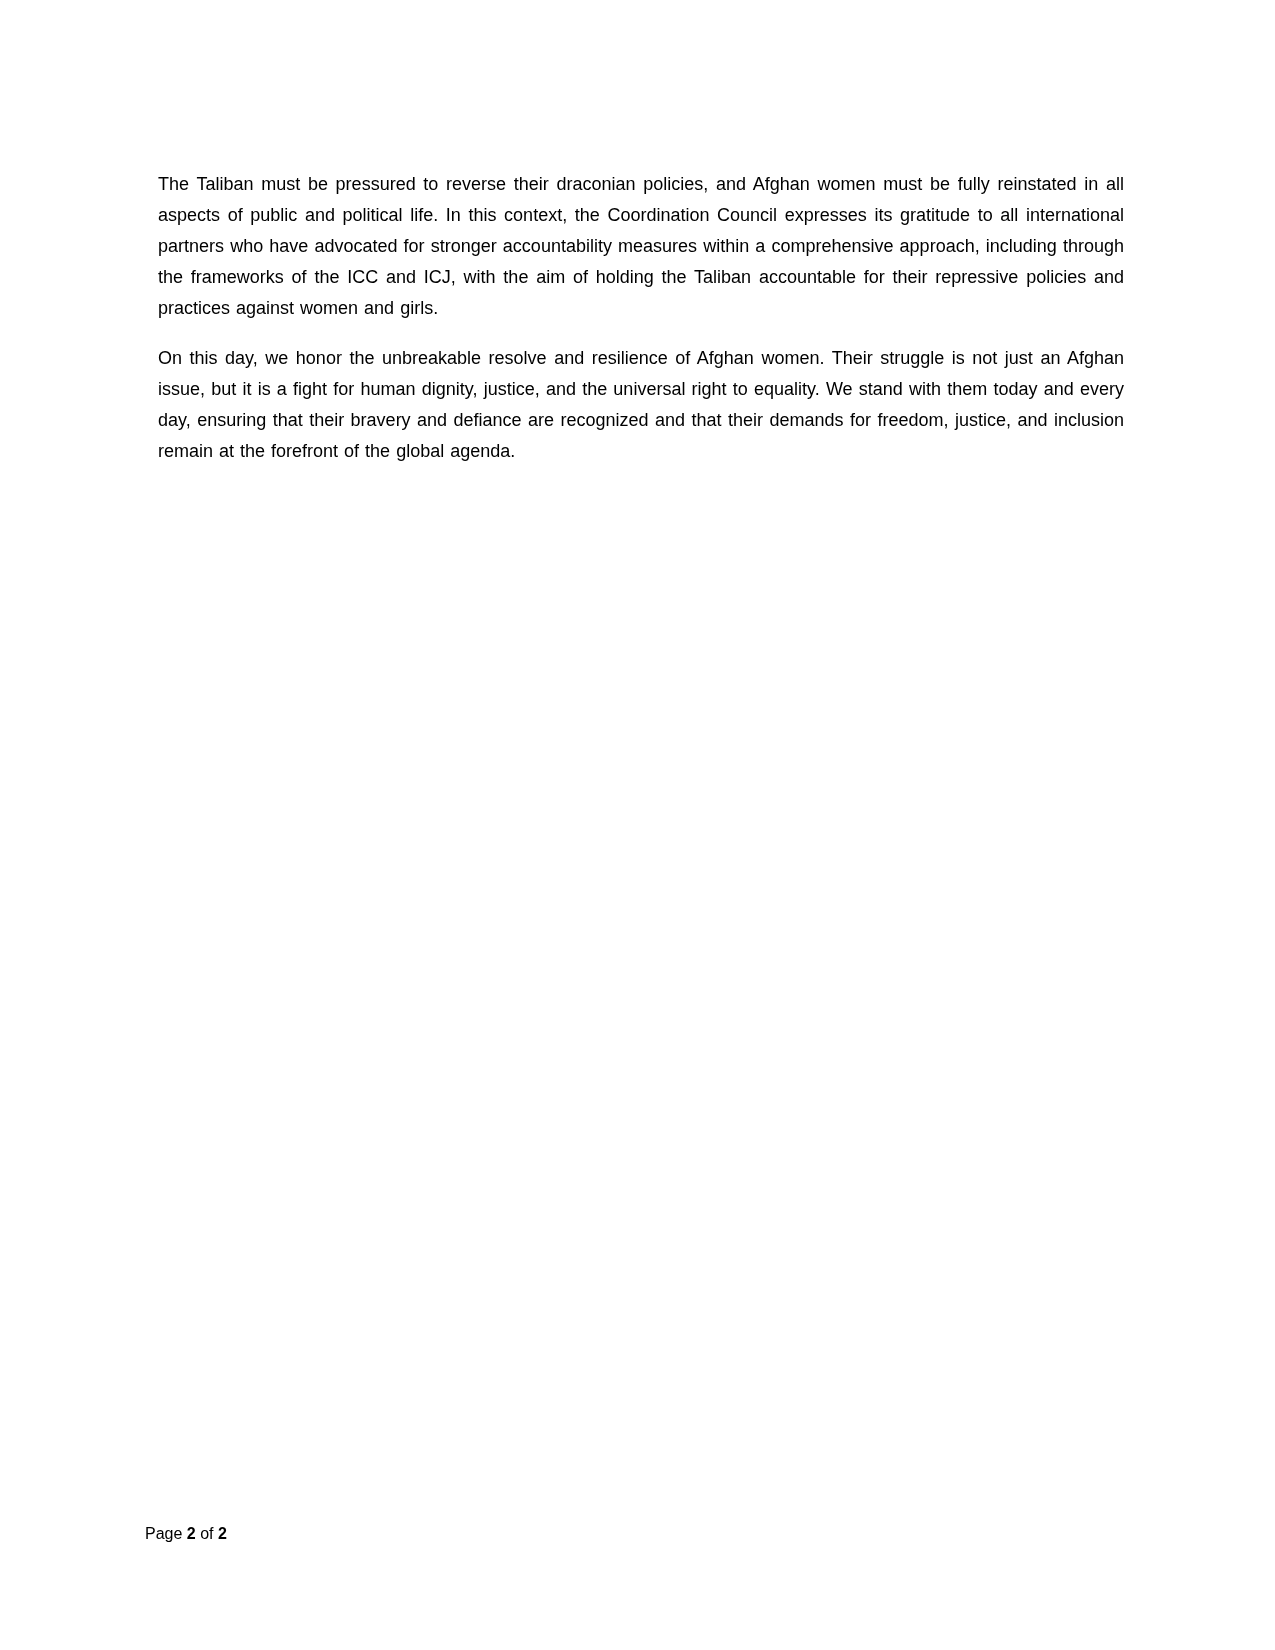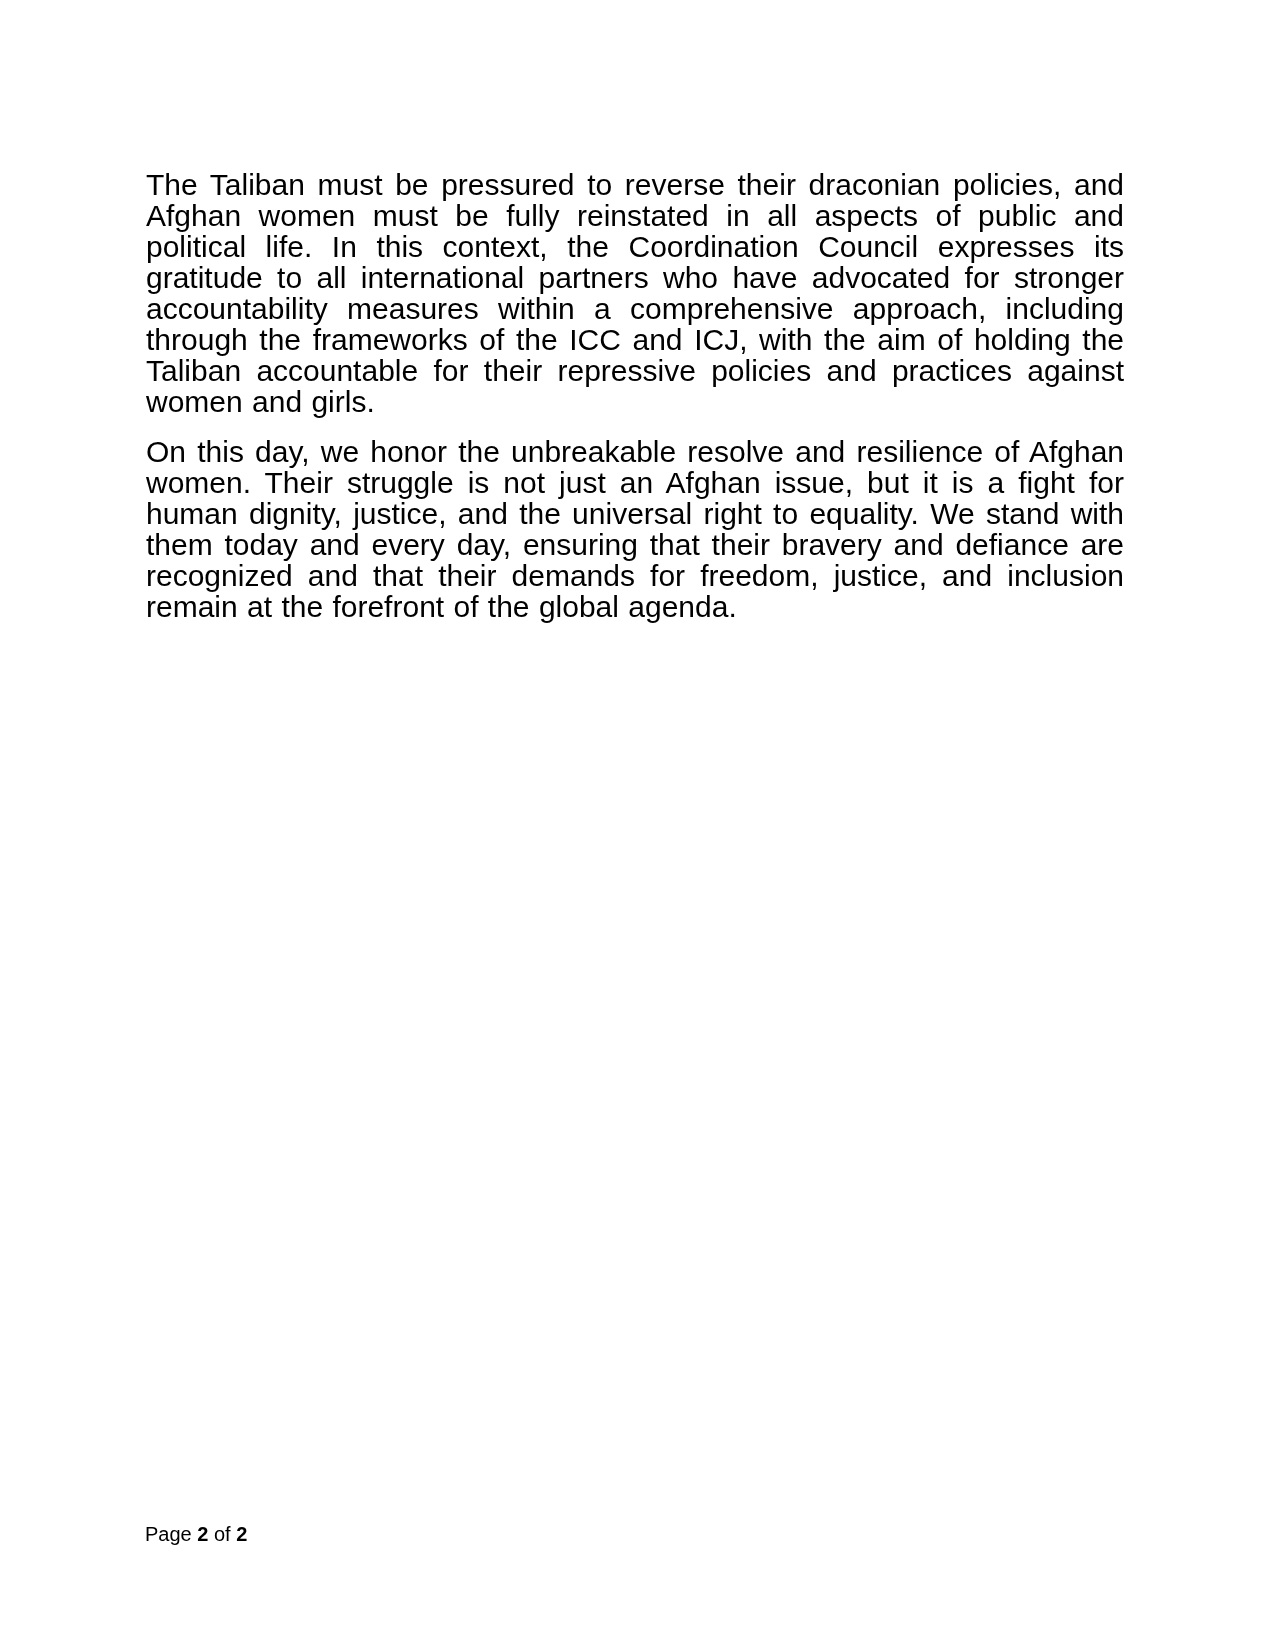--- a/index.html
+++ b/index.html
@@ -16,33 +16,33 @@
     font-family: "Liberation Sans", sans-serif;
     color: #000000;
   }
   .content {
     position: absolute;
     left: 142px;
     top: 169px;
     width: 982px;
   }
   .content p {
-    margin: 0 0 19px 4px;
-    font-size: 30px;
+    margin: 0 0 19px 16px;
+    font-size: 18px;
     line-height: 31px;
     text-align: justify;
     text-align-last: left;
     color: #000000;
     word-spacing: 1px;
   }
   .footer {
     position: absolute;
     left: 145px;
     top: 1521px;
-    font-size: 20px;
+    font-size: 16px;
     line-height: 26px;
     color: #000000;
   }
   .footer .bold {
     font-weight: 700;
   }
 </style>
 </head>
 <body>
 

